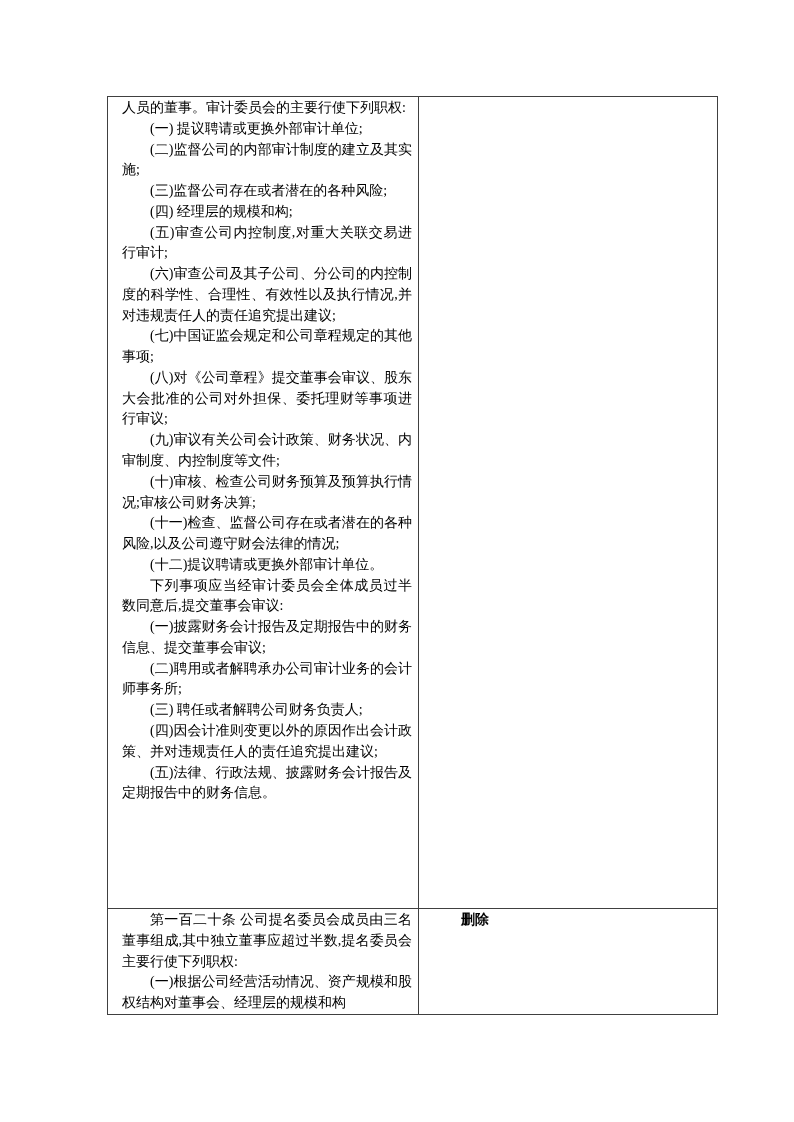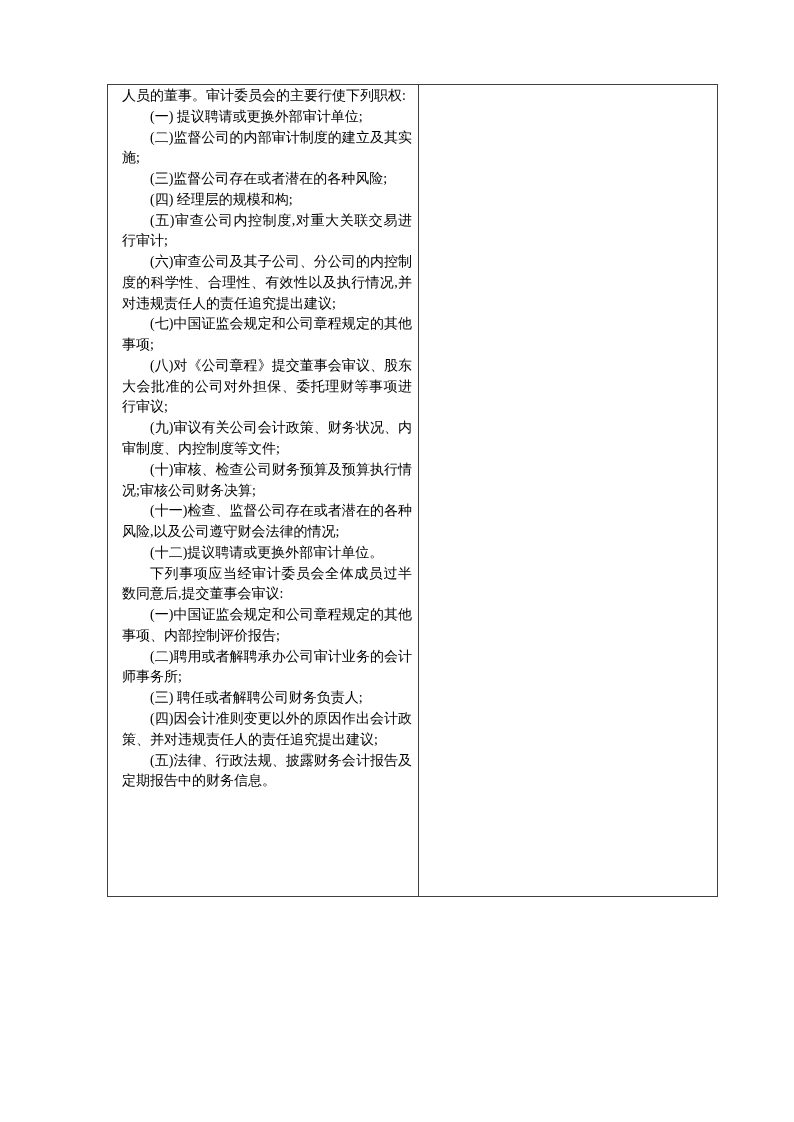--- a/index.html
+++ b/index.html
@@ -11,21 +11,21 @@
   body{
     width:794px;height:1122px;
     background:var(--page-background);
     position:relative;
     overflow:hidden;
     font-family:"Liberation Serif","DejaVu Serif",serif;
     color:var(--text);
   }
   .page{position:absolute;inset:0;background:var(--page-background);}
   table.doc-table{
-    position:absolute;left:107px;top:84px;
+    position:absolute;left:107px;top:96px;
     width:568px;
     border-collapse:collapse;
     table-layout:fixed;
   }
   table.doc-table td{
     border:1px solid var(--table-border);
     vertical-align:top;
     padding:1px 6px 0 14px;
   }
   td.cell-left{width:290px;}
@@ -61,26 +61,39 @@
               <p>(四) 经理层的规模和构;</p>
               <p>(五)审查公司内控制度,对重大关联交易进行审计;</p>
               <p>(六)审查公司及其子公司、分公司的内控制度的科学性、合理性、有效性以及执行情况,并对违规责任人的责任追究提出建议;</p>
               <p>(七)中国证监会规定和公司章程规定的其他事项;</p>
               <p>(八)对《公司章程》提交董事会审议、股东大会批准的公司对外担保、委托理财等事项进行审议;</p>
               <p>(九)审议有关公司会计政策、财务状况、内审制度、内控制度等文件;</p>
               <p>(十)审核、检查公司财务预算及预算执行情况;审核公司财务决算;</p>
               <p>(十一)检查、监督公司存在或者潜在的各种风险,以及公司遵守财会法律的情况;</p>
               <p>(十二)提议聘请或更换外部审计单位。</p>
               <p>下列事项应当经审计委员会全体成员过半数同意后,提交董事会审议:</p>
-              <p>(一)中国证监会规定和公司章程规定的其他事项、内部控制评价报告;</p>
+              <p>(一)披露财务会计报告及定期报告中的财务信息、提交董事会审议;</p>
               <p>(二)聘用或者解聘承办公司审计业务的会计师事务所;</p>
               <p>(三) 聘任或者解聘公司财务负责人;</p>
               <p>(四)因会计准则变更以外的原因作出会计政策、并对违规责任人的责任追究提出建议;</p>
               <p>(五)法律、行政法规、披露财务会计报告及定期报告中的财务信息。</p>
             </div>
         </td>
         <td class="cell-right">
           <div class="clip clip-r1"></div>
         </td>
       </tr>
+      <tr>
+        <td class="cell-left">
+          <div class="clip clip-r2">
+              <p>第一百二十条 公司提名委员会成员由三名董事组成,其中独立董事应超过半数,提名委员会主要行使下列职权:</p>
+              <p>(一)根据公司经营活动情况、资产规模和股权结构对董事会、经理层的规模和构</p>
+            </div>
+        </td>
+        <td class="cell-right">
+          <div class="clip clip-r2">
+              <p class="bold">删除</p>
+            </div>
+        </td>
+      </tr>
     </tbody>
   </table>
 </div>
 
 </body></html>

